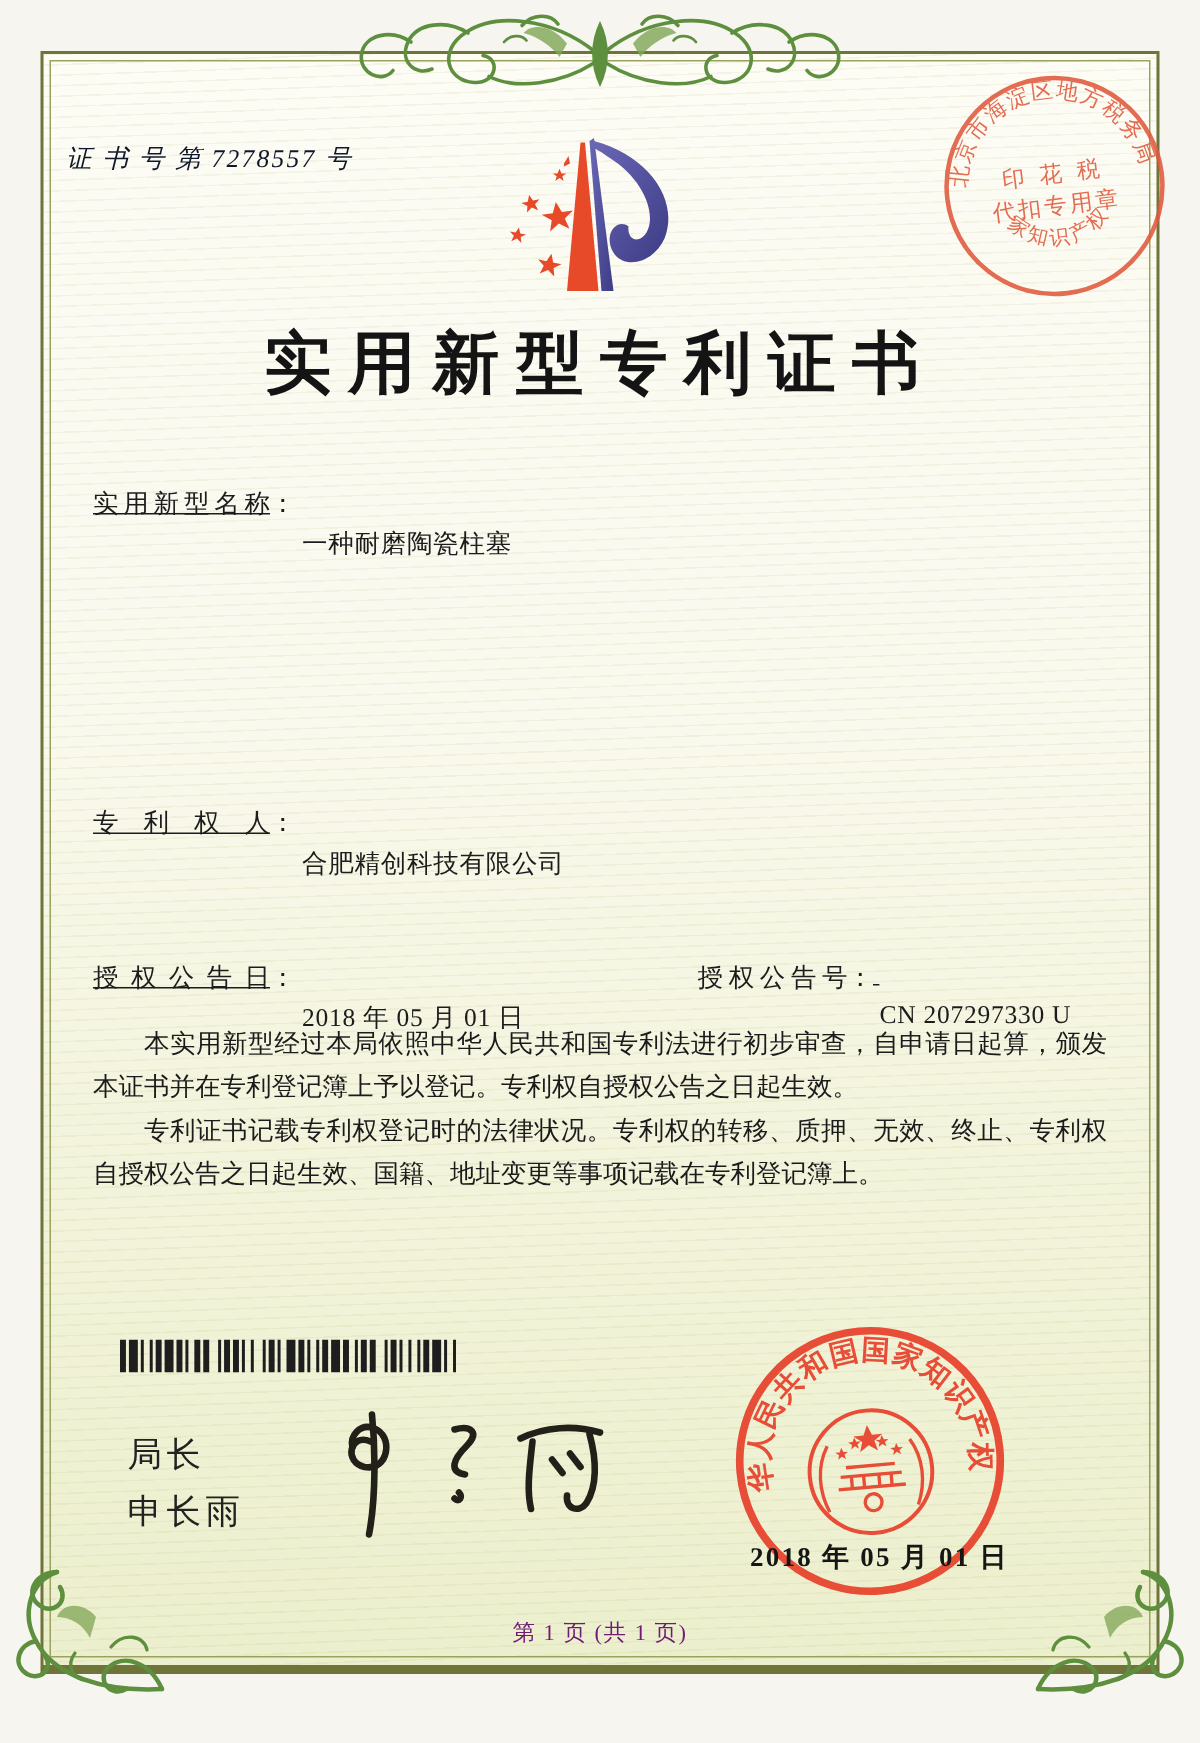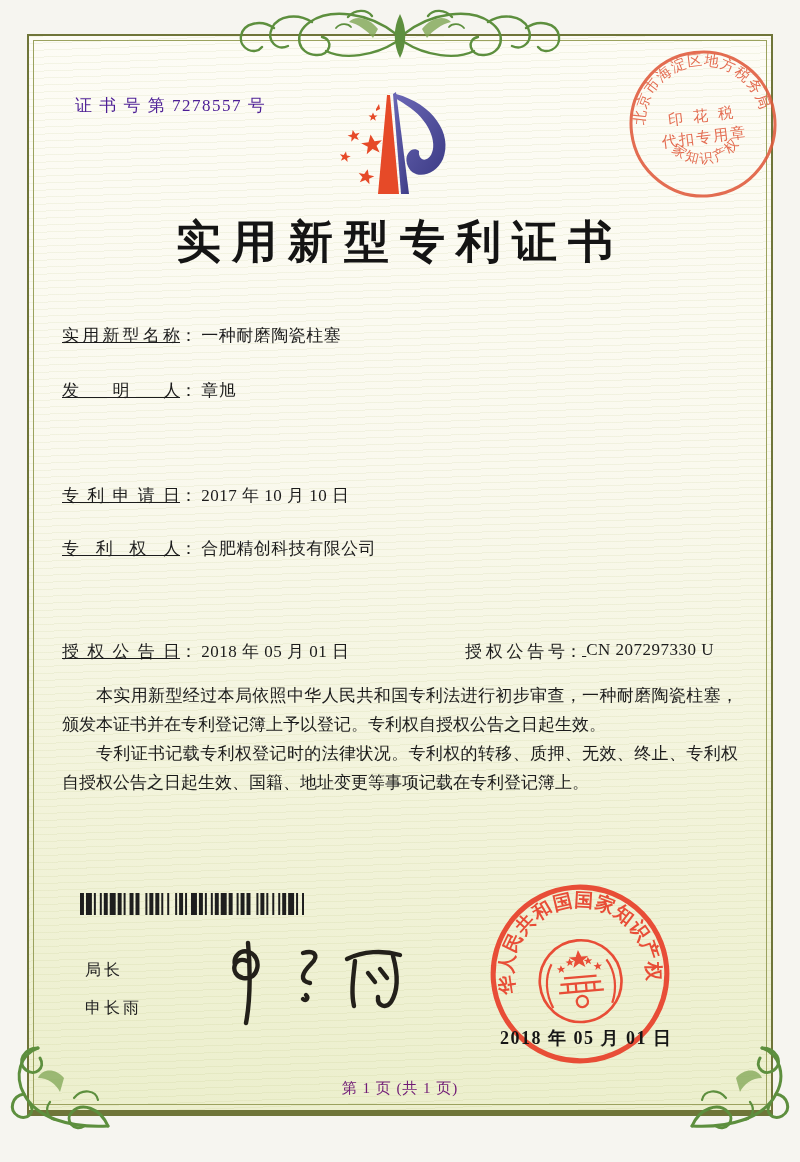--- a/index.html
+++ b/index.html
@@ -16,41 +16,41 @@
     border:2px solid #6f7539;border-bottom-width:6px;
     background:
       repeating-linear-gradient(178deg, rgba(160,172,88,0.10) 0 1px, rgba(0,0,0,0) 1px 7px),
       linear-gradient(180deg,#fdfcf5 0%,#faf9ee 40%,#f2f3da 72%,#ecefcd 100%);
   }
   .frame-in{
     position:absolute;left:33px;top:40px;right:33px;bottom:57px;
     border:1px solid #9ba25e;
   }
   .abs{position:absolute;}
-  .cert-no{left:75px;top:94px;font-size:17px;letter-spacing:1.5px;color:#4c1d95;}
+  .cert-no{left:44px;top:94px;font-size:17px;letter-spacing:1.5px;color:#0f172a;font-style:italic;}
   .title{
     left:0;right:0;top:212px;text-align:center;
     font-size:45px;font-weight:600;letter-spacing:11px;color:#141414;
   }
   .frow{position:absolute;left:62px;font-size:17px;white-space:nowrap;}
   .flabel{
     display:inline-block;width:118px;
     text-align:justify;text-align-last:justify;
     vertical-align:top;
     text-decoration:underline;
   }
   .fcolon{display:inline-block;vertical-align:top;}
-  .fvalue{display:inline-block;vertical-align:top;letter-spacing:0.5px;}
+  .fvalue{display:inline-block;vertical-align:top;letter-spacing:0.5px;margin-top:27px;}
   .fvalue.wrap{white-space:normal;width:545px;line-height:27px;}
   .grant-no{position:absolute;left:403px;top:0;white-space:nowrap;text-decoration:underline;}
   .glabel{display:inline-block;width:100px;text-align:justify;text-align-last:justify;vertical-align:top;}
   .paras{left:62px;right:62px;top:681px;font-size:17px;line-height:29px;text-align:justify;color:#1b1b1b;}
   .paras p{margin:0;text-indent:2em;}
   .barcode{left:80px;top:893px;}
-  .officer{left:85px;top:951px;font-size:16px;letter-spacing:3px;line-height:38px;color:#222;}
+  .officer{left:85px;top:951px;font-size:23px;letter-spacing:3px;line-height:38px;color:#222;}
   .signature{left:213px;top:931px;}
   .seal{left:486px;top:880px;transform:rotate(-5deg);opacity:0.92;}
   .seal text{font-family:"Liberation Serif","DejaVu Serif",serif;}
   .seal-date{left:500px;top:1026px;font-size:18px;font-weight:600;letter-spacing:1.5px;color:#161616;z-index:6;}
   .tax-stamp{left:627px;top:48px;transform:rotate(-7deg);opacity:0.88;z-index:5;}
   .tax-stamp text{font-family:"Liberation Serif","DejaVu Serif",serif;}
   .footer{left:0;right:0;top:1079px;text-align:center;font-size:15px;letter-spacing:1px;color:#701a75;}
   .orn{z-index:4;}
 </style>
 </head>
@@ -138,43 +138,35 @@
       <textPath href="#taxbot" startOffset="50%" text-anchor="middle">国家知识产权局</textPath>
     </text>
   </svg>
 
   <div class="abs title">实用新型专利证书</div>
 
   <div class="frow" style="top:324px">
     <span class="flabel">实用新型名称</span><span class="fcolon">：</span>
     <span class="fvalue">一种耐磨陶瓷柱塞</span>
   </div>
-  <div class="frow" style="top:379px">
-    <span class="flabel">发明人</span><span class="fcolon">：</span>
-    <span class="fvalue">章旭</span>
-  </div>
-  <div class="frow" style="top:484px">
-    <span class="flabel">专利申请日</span><span class="fcolon">：</span>
-    <span class="fvalue">2017 年 10 月 10 日</span>
-  </div>
   <div class="frow" style="top:537px">
     <span class="flabel">专利权人</span><span class="fcolon">：</span>
     <span class="fvalue">合肥精创科技有限公司</span>
   </div>
   <div class="frow" style="top:640px">
     <span class="flabel">授权公告日</span><span class="fcolon">：</span>
     <span class="fvalue">2018 年 05 月 01 日</span>
     <span class="grant-no">
       <span class="glabel">授权公告号</span><span class="fcolon">：</span>
       <span class="fvalue">CN 207297330 U</span>
     </span>
   </div>
 
   <div class="abs paras">
-    <p>本实用新型经过本局依照中华人民共和国专利法进行初步审查，一种耐磨陶瓷柱塞，颁发本证书并在专利登记簿上予以登记。专利权自授权公告之日起生效。</p>
+    <p>本实用新型经过本局依照中华人民共和国专利法进行初步审查，自申请日起算，颁发本证书并在专利登记簿上予以登记。专利权自授权公告之日起生效。</p>
     <p>专利证书记载专利权登记时的法律状况。专利权的转移、质押、无效、终止、专利权自授权公告之日起生效、国籍、地址变更等事项记载在专利登记簿上。</p>
   </div>
 
   <svg class="abs barcode" width="224" height="22" preserveAspectRatio="none" viewBox="0 0 113 20">
       <g>
         <rect x="0" y="0" width="2" height="20" fill="#1e1e1e"></rect>
         <rect x="3" y="0" width="3" height="20" fill="#1e1e1e"></rect>
         <rect x="7" y="0" width="1" height="20" fill="#1e1e1e"></rect>
         <rect x="10" y="0" width="1" height="20" fill="#1e1e1e"></rect>
         <rect x="12" y="0" width="2" height="20" fill="#1e1e1e"></rect>

